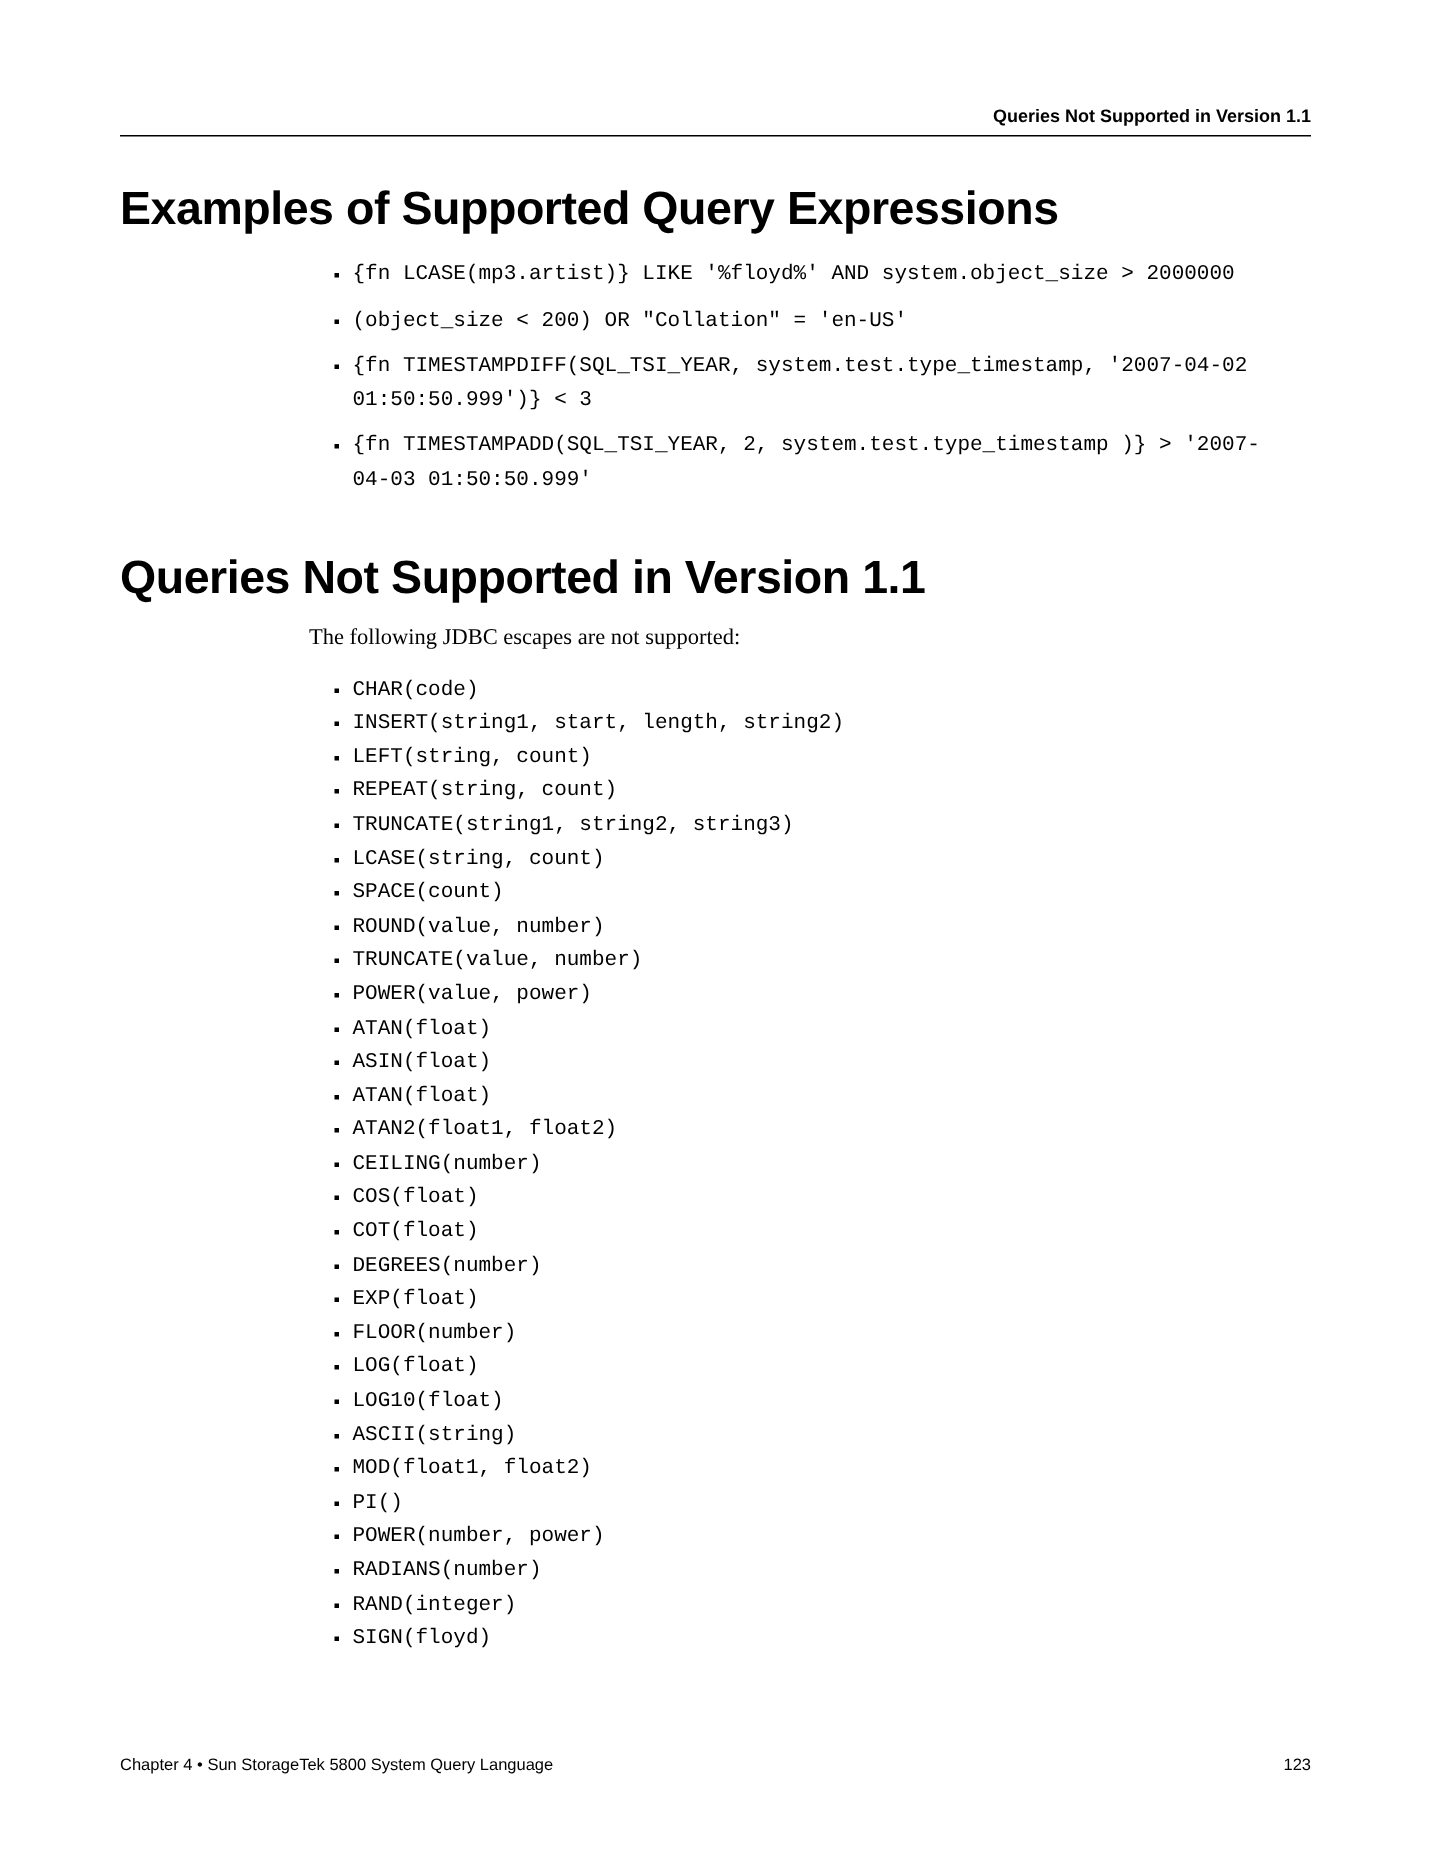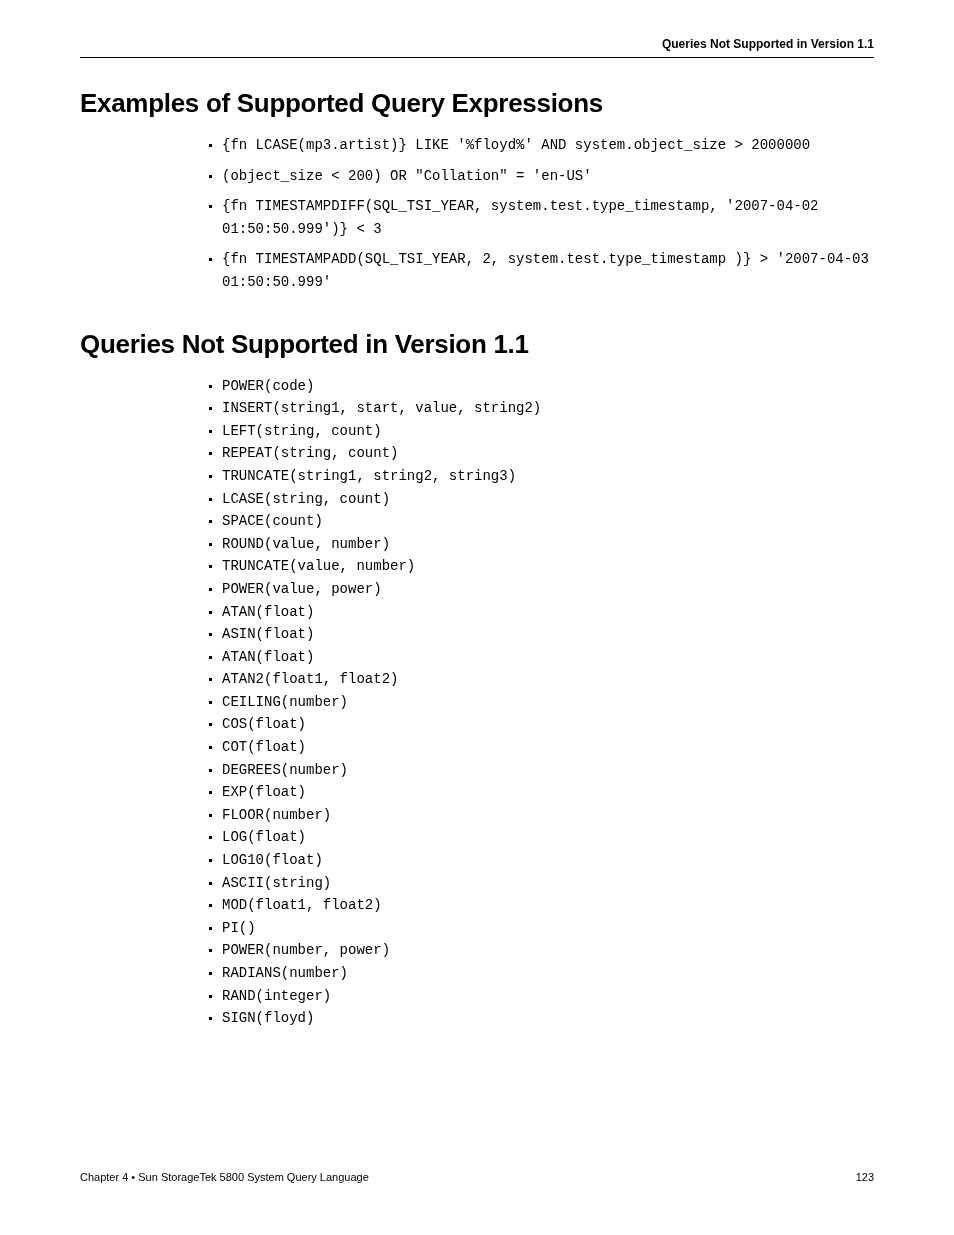--- a/index.html
+++ b/index.html
@@ -7,53 +7,53 @@
     padding: 0;
     font-family: "Times New Roman", Times, serif;
     background: #fff;
     color: #000;
     width: 954px;
     height: 1235px;
     position: relative;
     box-sizing: border-box;
   }
   .page {
-    padding: 37px 80px 40px 80px;
+    padding: 70px 80px 40px 80px;
     box-sizing: border-box;
     width: 100%;
     height: 100%;
     position: relative;
   }
   .header-area {
     text-align: right;
     font-family: Arial, Helvetica, sans-serif;
     font-weight: bold;
     font-size: 12px;
     color: #000;
     padding-bottom: 6px;
     border-bottom: 1px solid #000;
     margin-bottom: 30px;
   }
   h1.section {
     font-family: Arial, Helvetica, sans-serif;
     font-weight: bold;
-    font-size: 26px;
+    font-size: 31px;
     letter-spacing: -0.3px;
     margin: 0 0 14px 0;
   }
   h1.section-2 {
     margin-top: 36px;
   }
   .content-block {
     margin-left: 126px;
   }
   ul.square {
     list-style: square;
     padding-left: 16px;
-    margin: 0;
+    margin: 13px;
   }
   ul.square > li {
     margin: 0;
     line-height: 1.4;
   }
   ul.square.spaced > li {
     margin-bottom: 8px;
   }
   ul.square > li::marker {
     font-size: 10px;
@@ -102,23 +102,24 @@
       <li><span class="code">{fn LCASE(mp3.artist)} LIKE '%floyd%' AND system.object_size &gt; 2000000</span></li>
       <li><span class="code">(object_size &lt; 200) OR "Collation" = 'en-US'</span></li>
       <li><span class="code">{fn TIMESTAMPDIFF(SQL_TSI_YEAR, system.test.type_timestamp, '2007-04-02 01:50:50.999')} &lt; 3</span></li>
       <li><span class="code">{fn TIMESTAMPADD(SQL_TSI_YEAR, 2, system.test.type_timestamp )} &gt; '2007-04-03 01:50:50.999'</span></li>
     </ul>
   </div>
 
   <h1 class="section section-2">Queries Not Supported in Version 1.1</h1>
 
   <div class="content-block">
+    <p class="intro">The following JDBC escapes are not supported:</p>
     <ul class="square">
-      <li><span class="code">POWER(code)</span></li>
-      <li><span class="code">INSERT(string1, start, value, string2)</span></li>
+      <li><span class="code">CHAR(code)</span></li>
+      <li><span class="code">INSERT(string1, start, length, string2)</span></li>
       <li><span class="code">LEFT(string, count)</span></li>
       <li><span class="code">REPEAT(string, count)</span></li>
       <li><span class="code">TRUNCATE(string1, string2, string3)</span></li>
       <li><span class="code">LCASE(string, count)</span></li>
       <li><span class="code">SPACE(count)</span></li>
       <li><span class="code">ROUND(value, number)</span></li>
       <li><span class="code">TRUNCATE(value, number)</span></li>
       <li><span class="code">POWER(value, power)</span></li>
       <li><span class="code">ATAN(float)</span></li>
       <li><span class="code">ASIN(float)</span></li>

